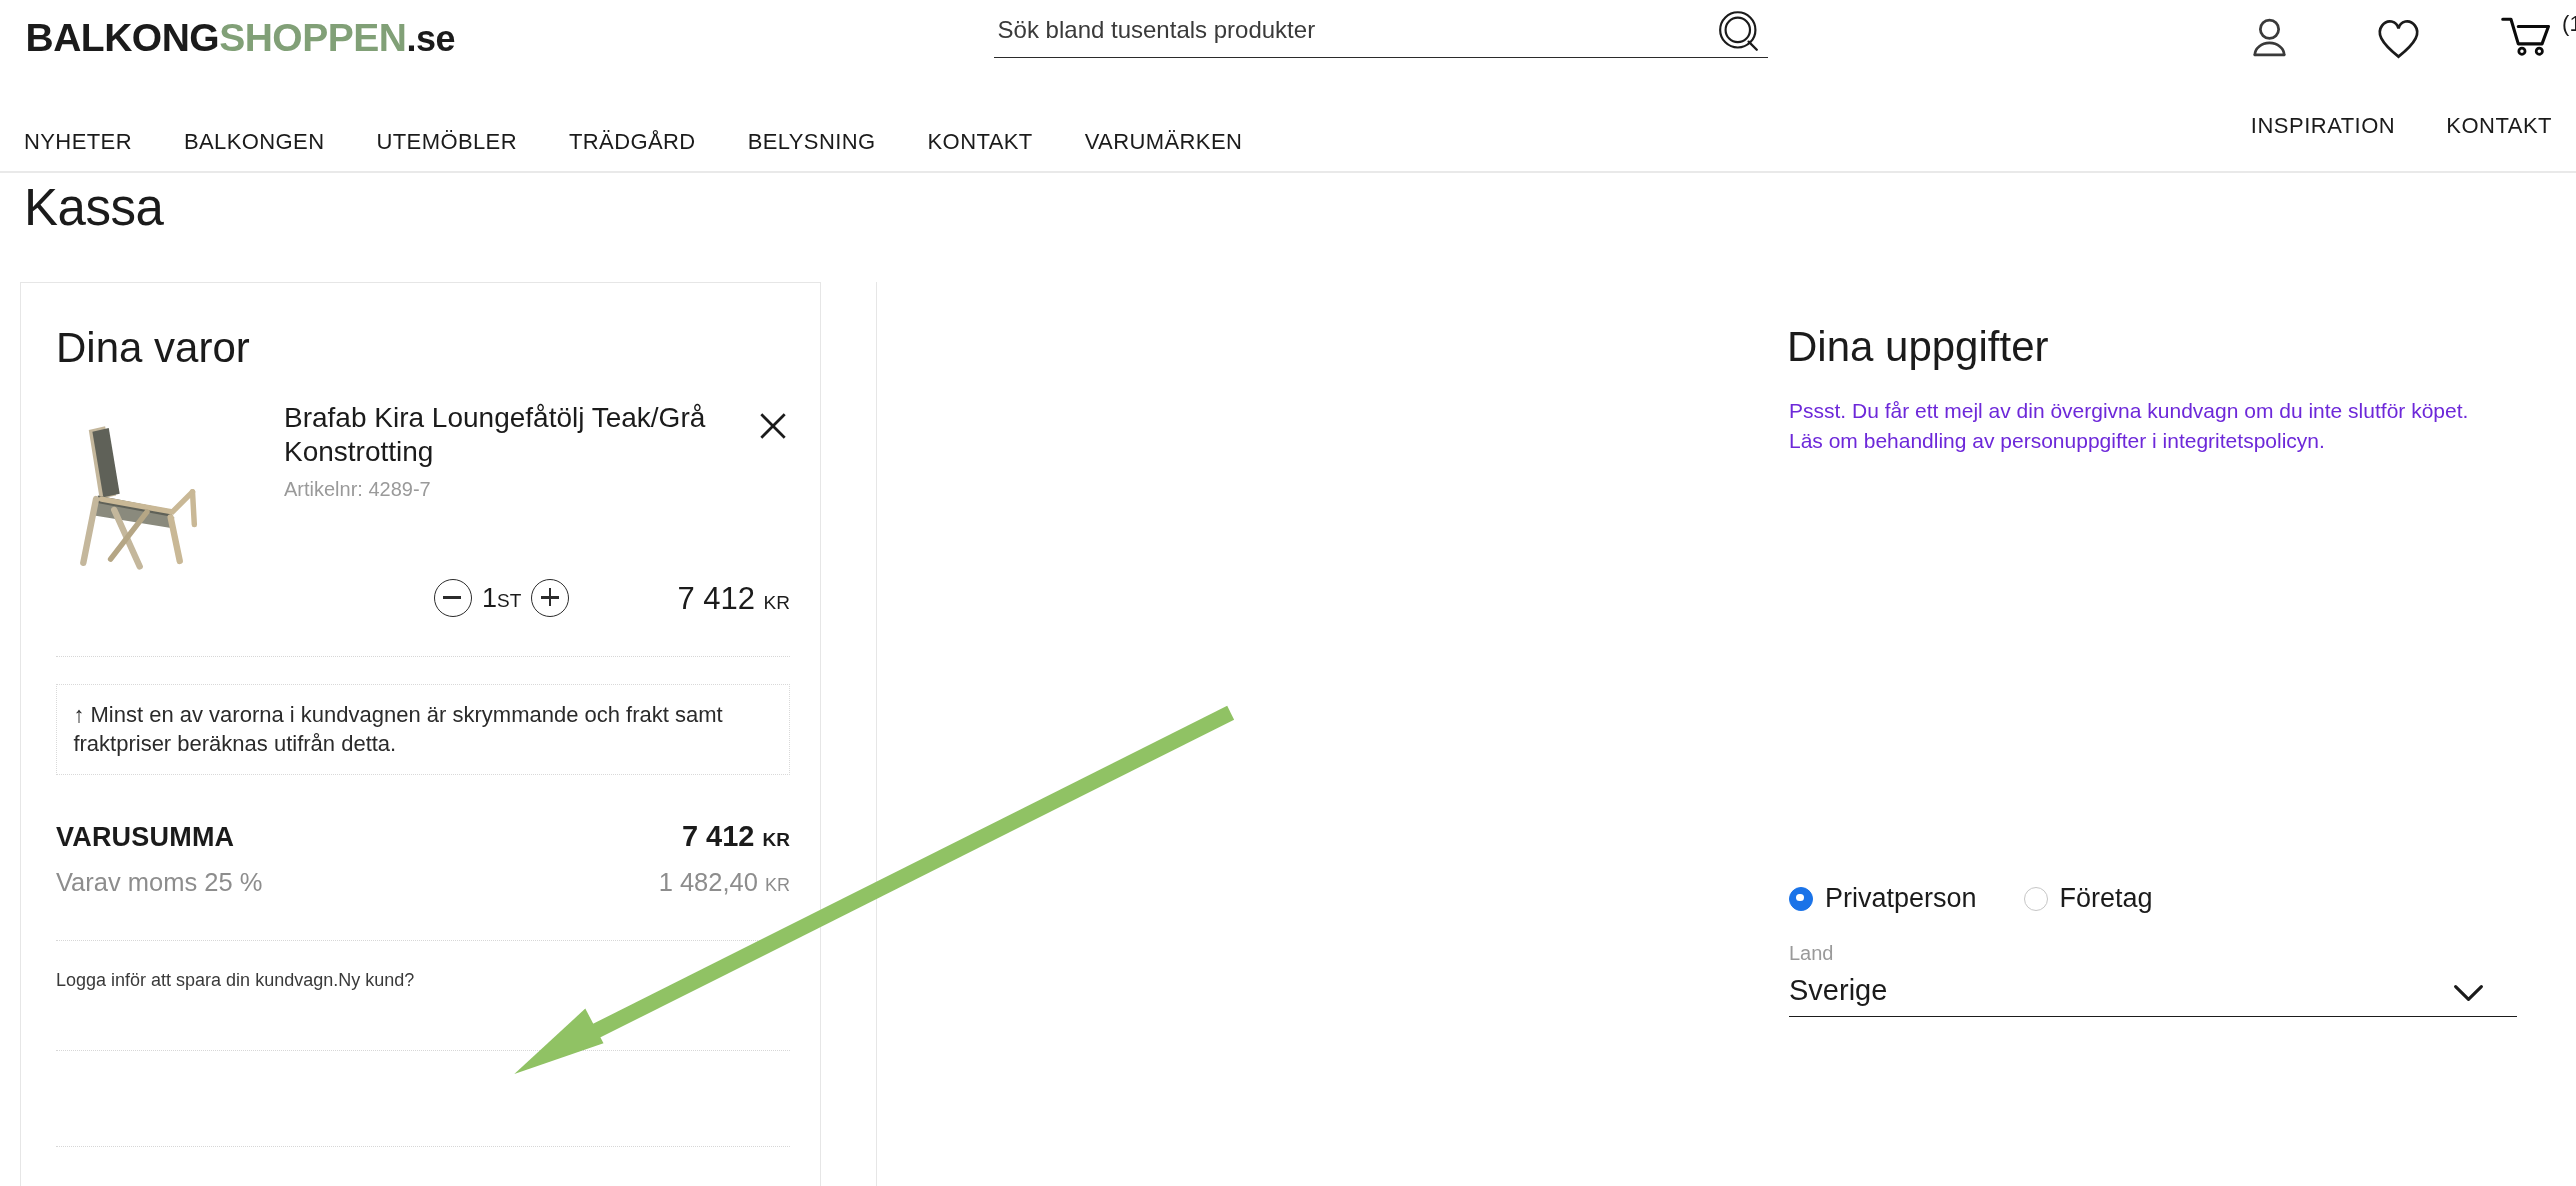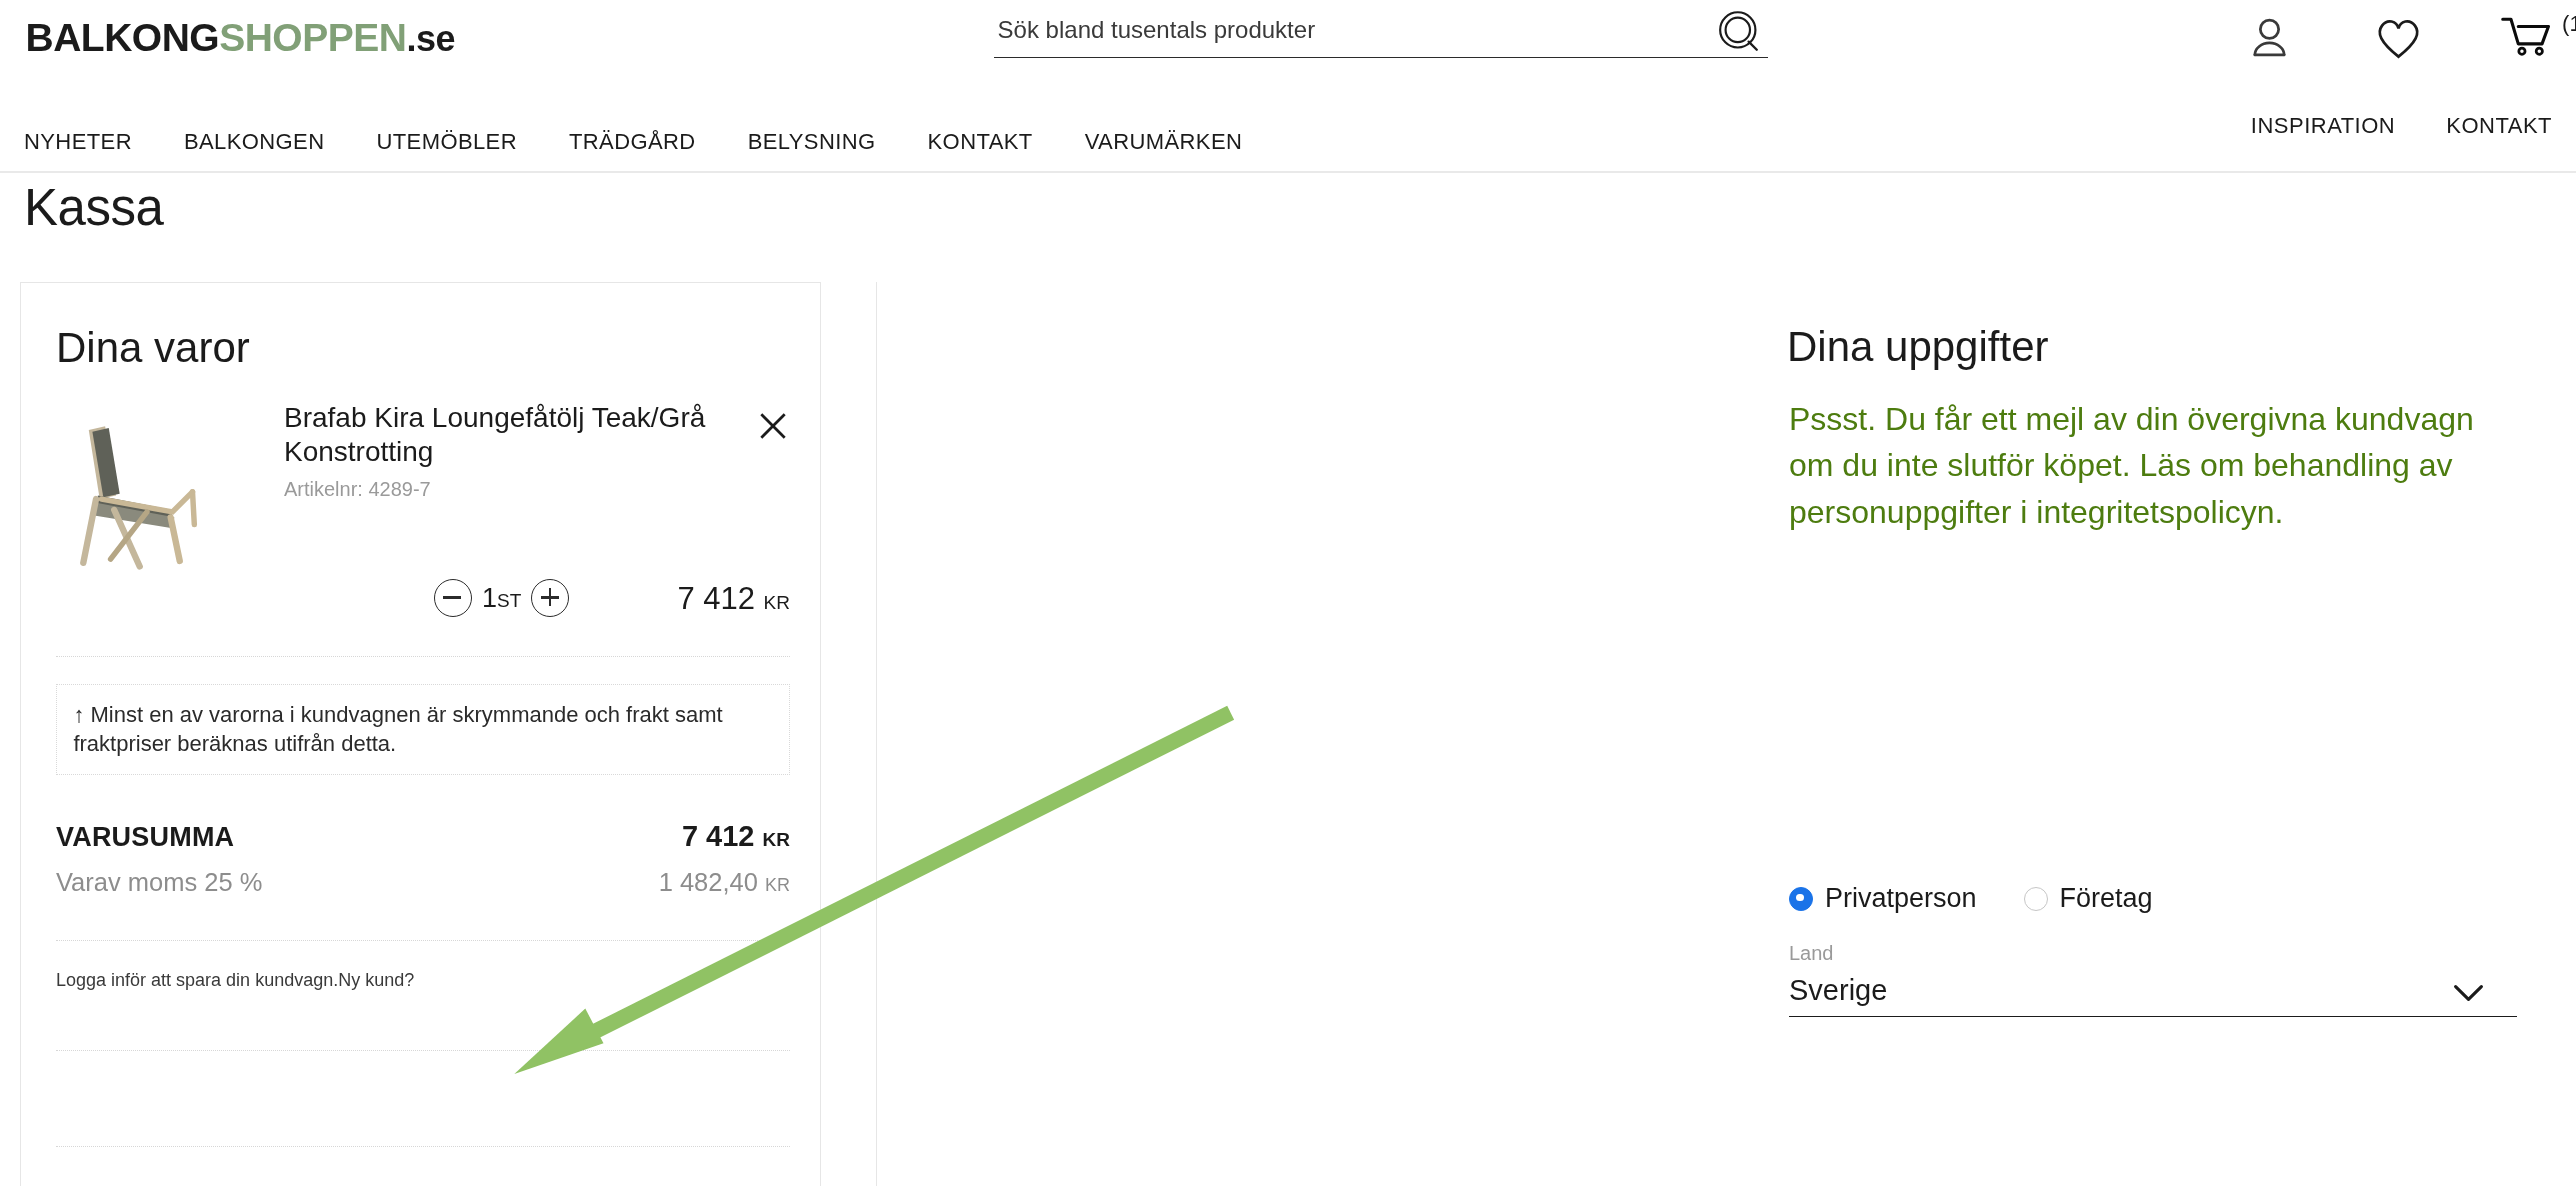--- a/index.html
+++ b/index.html
@@ -118,21 +118,21 @@
 
   .login-text { position: absolute; left: 35px; top: 965px; font-size: 18px; color: #3a3a3a; }
 
   .discount-box {
     position: absolute; left: 25.5px; top: 1027px; width: 446px; height: 84px;
     border: 4.6px solid #e8401f; background: #fff;
     display: flex; align-items: center; padding-left: 31px;
   }
   .discount-text { font-size: 25.5px; color: #1b1b1b; cursor: pointer; }
   .mid-title { position: absolute; left: 910px; top: 41px; font-size: 42px; font-weight: 300; color:#1b1b1b; }
-  .mid-desc { position: absolute; left: 912px; top: 114px; width: 710px; font-size: 32px; line-height: 1.45; color: #4d7c0f; }
+  .mid-desc { position: absolute; left: 912px; top: 114px; width: 710px; font-size: 21px; line-height: 1.45; color: #6d28d9; }
 
   .radios { position: absolute; left: 912px; top: 601px; display: flex; align-items: center; gap: 47px; }
   .radio { display: flex; align-items: center; gap: 12px; cursor: pointer; }
   .radio .dot { width: 24px; height: 24px; border-radius: 50%; border: 1.8px solid #c6c6c6; background:#fff; position: relative; }
   .radio.sel .dot { border-color: #1a73e8; background: #1a73e8; }
   .radio.sel .dot::after { content:""; position:absolute; left:6.4px; top:6.4px; width:7.3px; height:7.3px; border-radius:50%; background:#fff; }
   .radio .lbl { font-size: 27px; color: #1b1b1b; }
 
   .field-land { position: absolute; left: 912px; top: 660px; width: 728px; }
   .field-label { font-size: 20px; color: #9a9a9a; }

